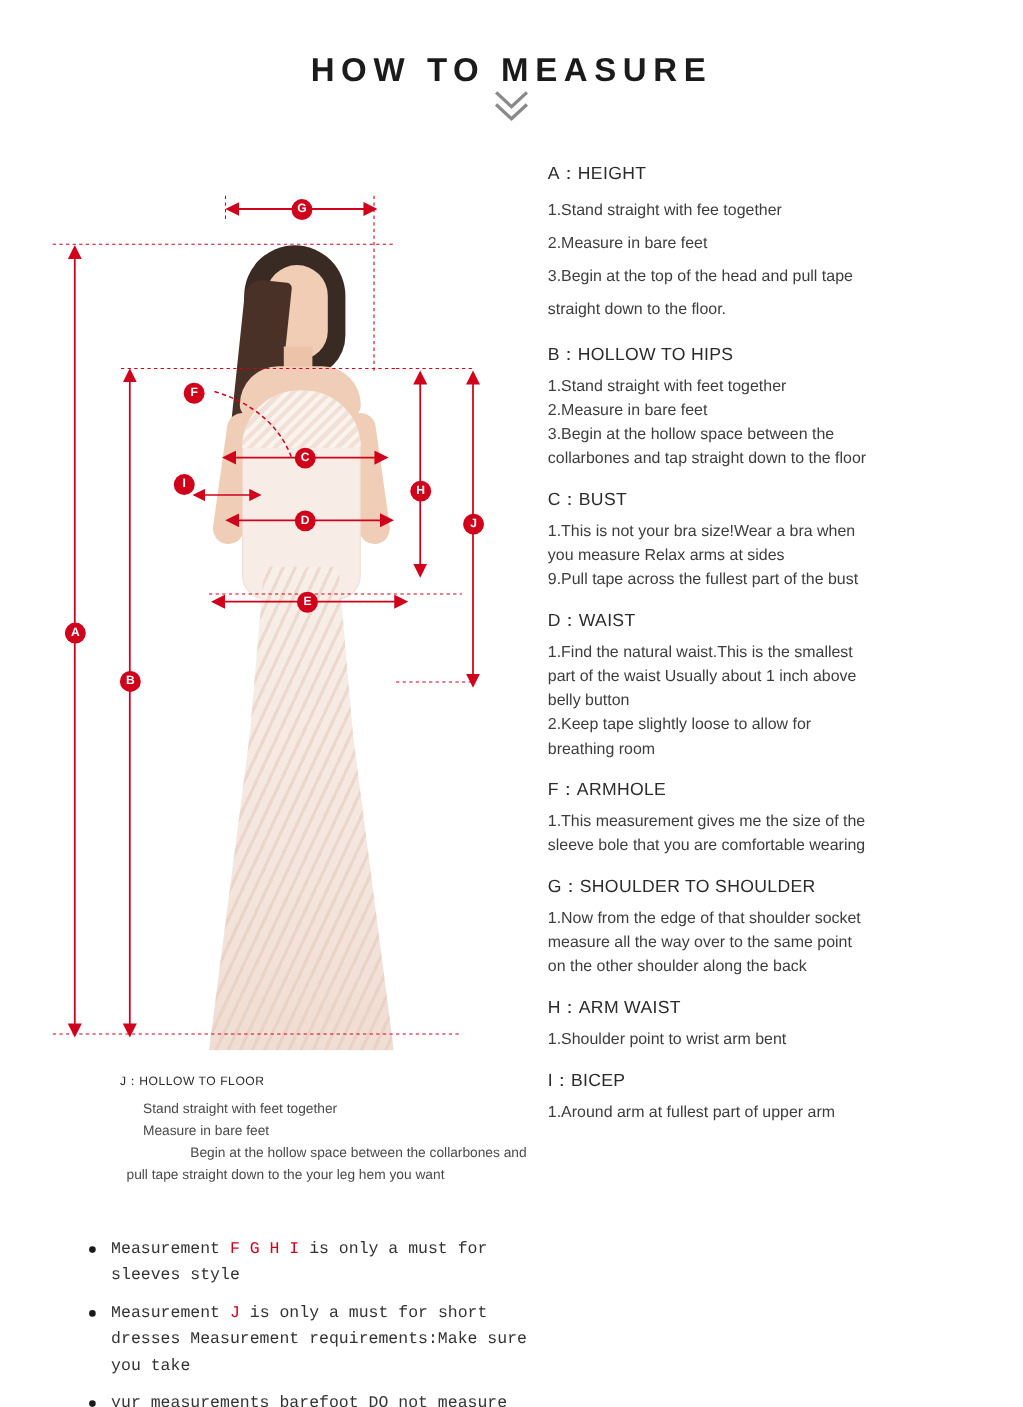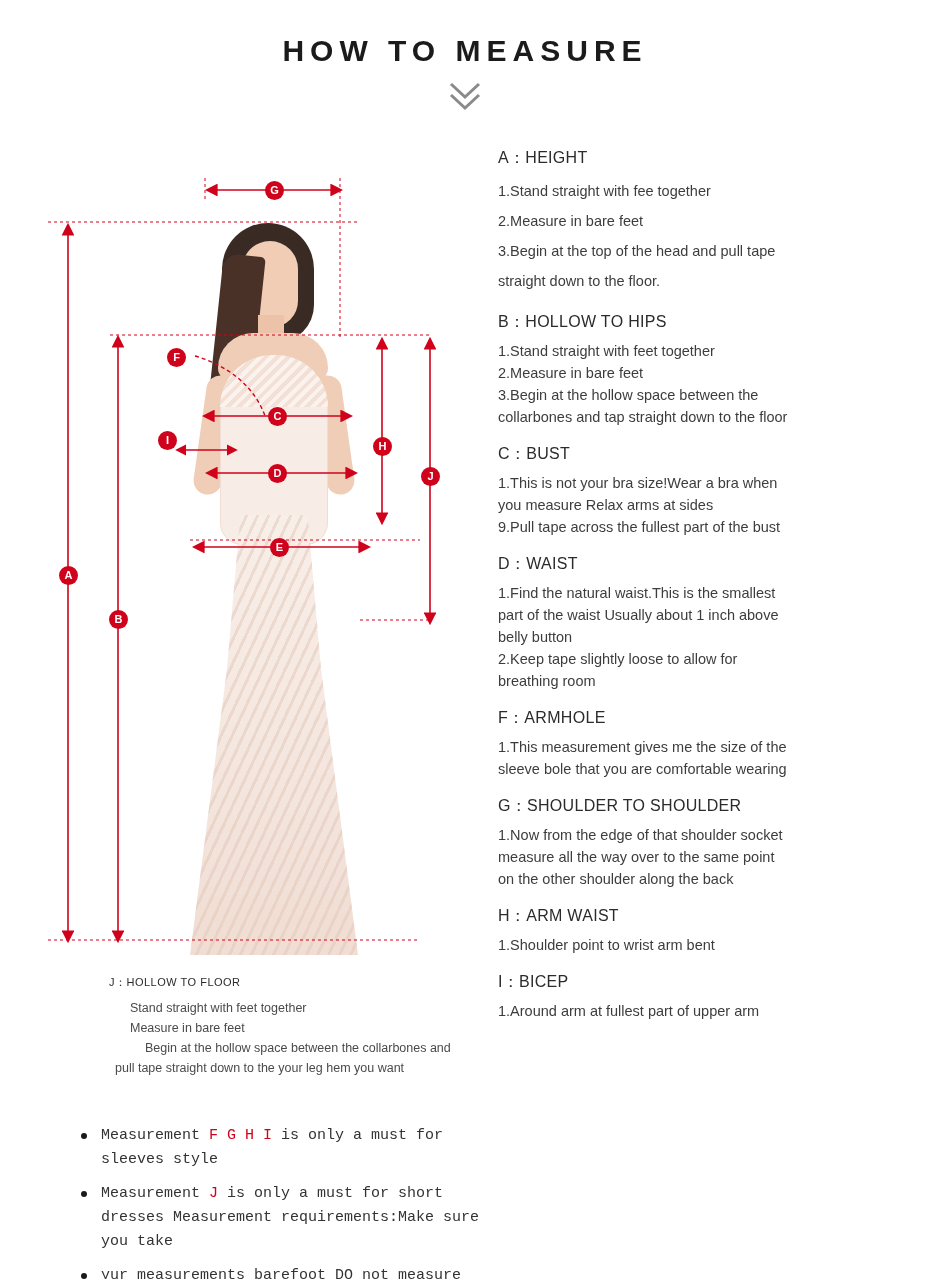--- a/index.html
+++ b/index.html
@@ -12,21 +12,21 @@
     height: 1279px;
     position: relative;
     font-family: "Liberation Sans", sans-serif;
     color: #3a3a3a;
     overflow: hidden;
   }
 
   
   .title {
     position: absolute;
-    top: 34px;
+    top: 48px;
     left: 0;
     width: 930px;
     text-align: center;
     font-size: 30px;
     font-weight: bold;
     letter-spacing: 6px;
     color: #1b1b1b;
   }
   .chevrons {
     position: absolute;
@@ -169,21 +169,21 @@
     color: #2b2b2b;
     letter-spacing: .5px;
     margin: 0 0 8px 24px;
   }
   .j-line {
     font-size: 12.5px;
     color: #4a4a4a;
     line-height: 20px;
     margin-left: 45px;
   }
-  .j-line.indent { margin-left: 60px; }
+  .j-line.indent { margin-left: 88px; }
   .j-line.wide { margin-left: 30px; }
 
   
   .bullets {
     position: absolute;
     left: 45px;
     top: 984px;
     width: 420px;
     font-family: Liberation Mono, monospace;
   }

